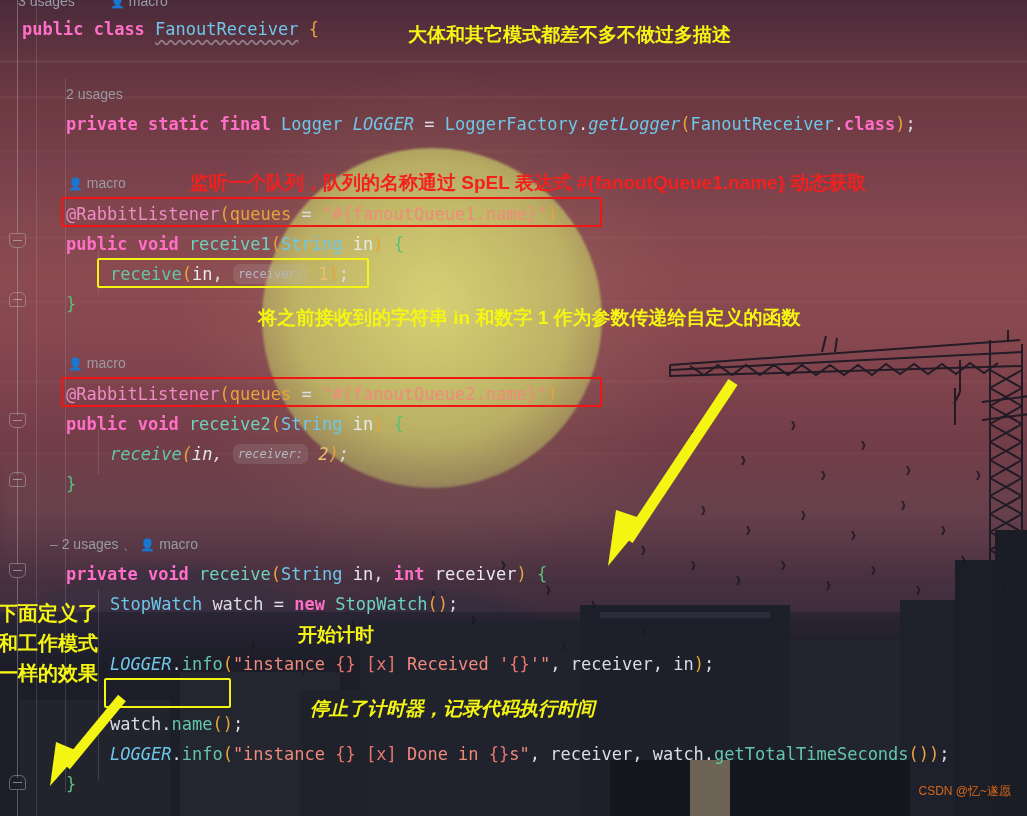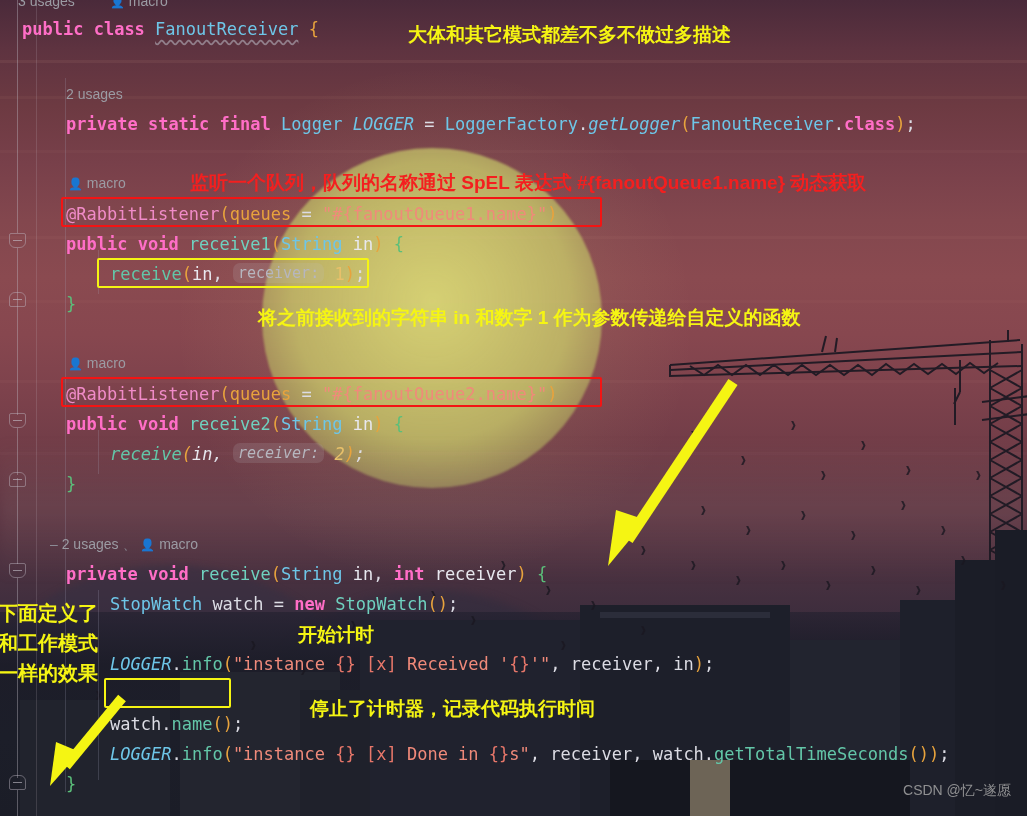--- a/index.html
+++ b/index.html
@@ -75,29 +75,29 @@
   .num{color:#e8c06a;}
   .punct{color:#e8a33d;}
   .brace{color:#e8a33d;}
   .green{color:#5bbf7a;}
   .plain{color:#dcdce4;}
   .mth{color:#63c6a8;}
   .fmt{color:#e8776a;}
   .underline-wavy{text-decoration:underline wavy rgba(190,190,200,.55);text-underline-offset:4px;}
 
   .inlay{display:inline-block;background:rgba(190,190,200,.16);border-radius:7px;
-         padding:0 5px;color:#b6b6bf;font-size:15px;line-height:20px;vertical-align:2px;}
+         padding:0 5px;color:#b6b6bf;font-size:12px;line-height:20px;vertical-align:2px;}
 
   
   .ann{position:absolute;font-family:"Liberation Sans",sans-serif;font-weight:bold;white-space:nowrap;}
   .ann.yellow{color:#f5f513;font-size:19px;}
   .ann.red{color:#f41f1f;font-size:19px;}
   .boxred{position:absolute;border:2px solid #f41414;border-radius:2px;box-sizing:border-box;}
   .boxyellow{position:absolute;border:2px solid #f5f513;border-radius:2px;box-sizing:border-box;}
-  .watermark{position:absolute;right:16px;bottom:16px;color:#a3a3a3;font-size:14px;
+  .watermark{position:absolute;right:16px;bottom:16px;color:#f97316;font-size:12px;
              font-family:"Liberation Sans",sans-serif;opacity:.85;}
 </style>
 </head>
 <body>
 
 <div id="root">
 
   <div class="wallpaper">
     <div class="sky"></div>
     <div class="sunglow"></div>
@@ -292,21 +292,21 @@
     <div class="ann red" style="left:190px;top:170px;">监听一个队列，队列的名称通过 SpEL 表达式 #{fanoutQueue1.name} 动态获取</div>
 
     <div class="ann yellow" style="left:258px;top:305px;">将之前接收到的字符串 in 和数字 1 作为参数传递给自定义的函数</div>
 
     <div class="ann yellow" style="left:-2px;top:600px;font-size:20px;">下面定义了</div>
     <div class="ann yellow" style="left:-2px;top:630px;font-size:20px;">和工作模式</div>
     <div class="ann yellow" style="left:-2px;top:660px;font-size:20px;">一样的效果</div>
 
     <div class="ann yellow" style="left:298px;top:622px;">开始计时</div>
 
-    <div class="ann yellow" style="left:310px;top:696px;">停止了计时器，记录代码执行时间</div>
+    <div class="ann yellow" style="left:310px;top:696px;font-style:italic;">停止了计时器，记录代码执行时间</div>
 
     <svg class="arrow" style="position:absolute;left:600px;top:370px;" width="150" height="200" viewBox="0 0 150 200">
       <g>
         <path d="M133 12 L28 170" stroke="#f5f513" stroke-width="11" stroke-linecap="butt"></path>
         <path d="M8 196 L46 150 L16 140 Z" fill="#f5f513"></path>
       </g>
     </svg>
 
     <svg class="arrow" style="position:absolute;left:30px;top:690px;" width="110" height="110" viewBox="0 0 110 110">
       <g>

